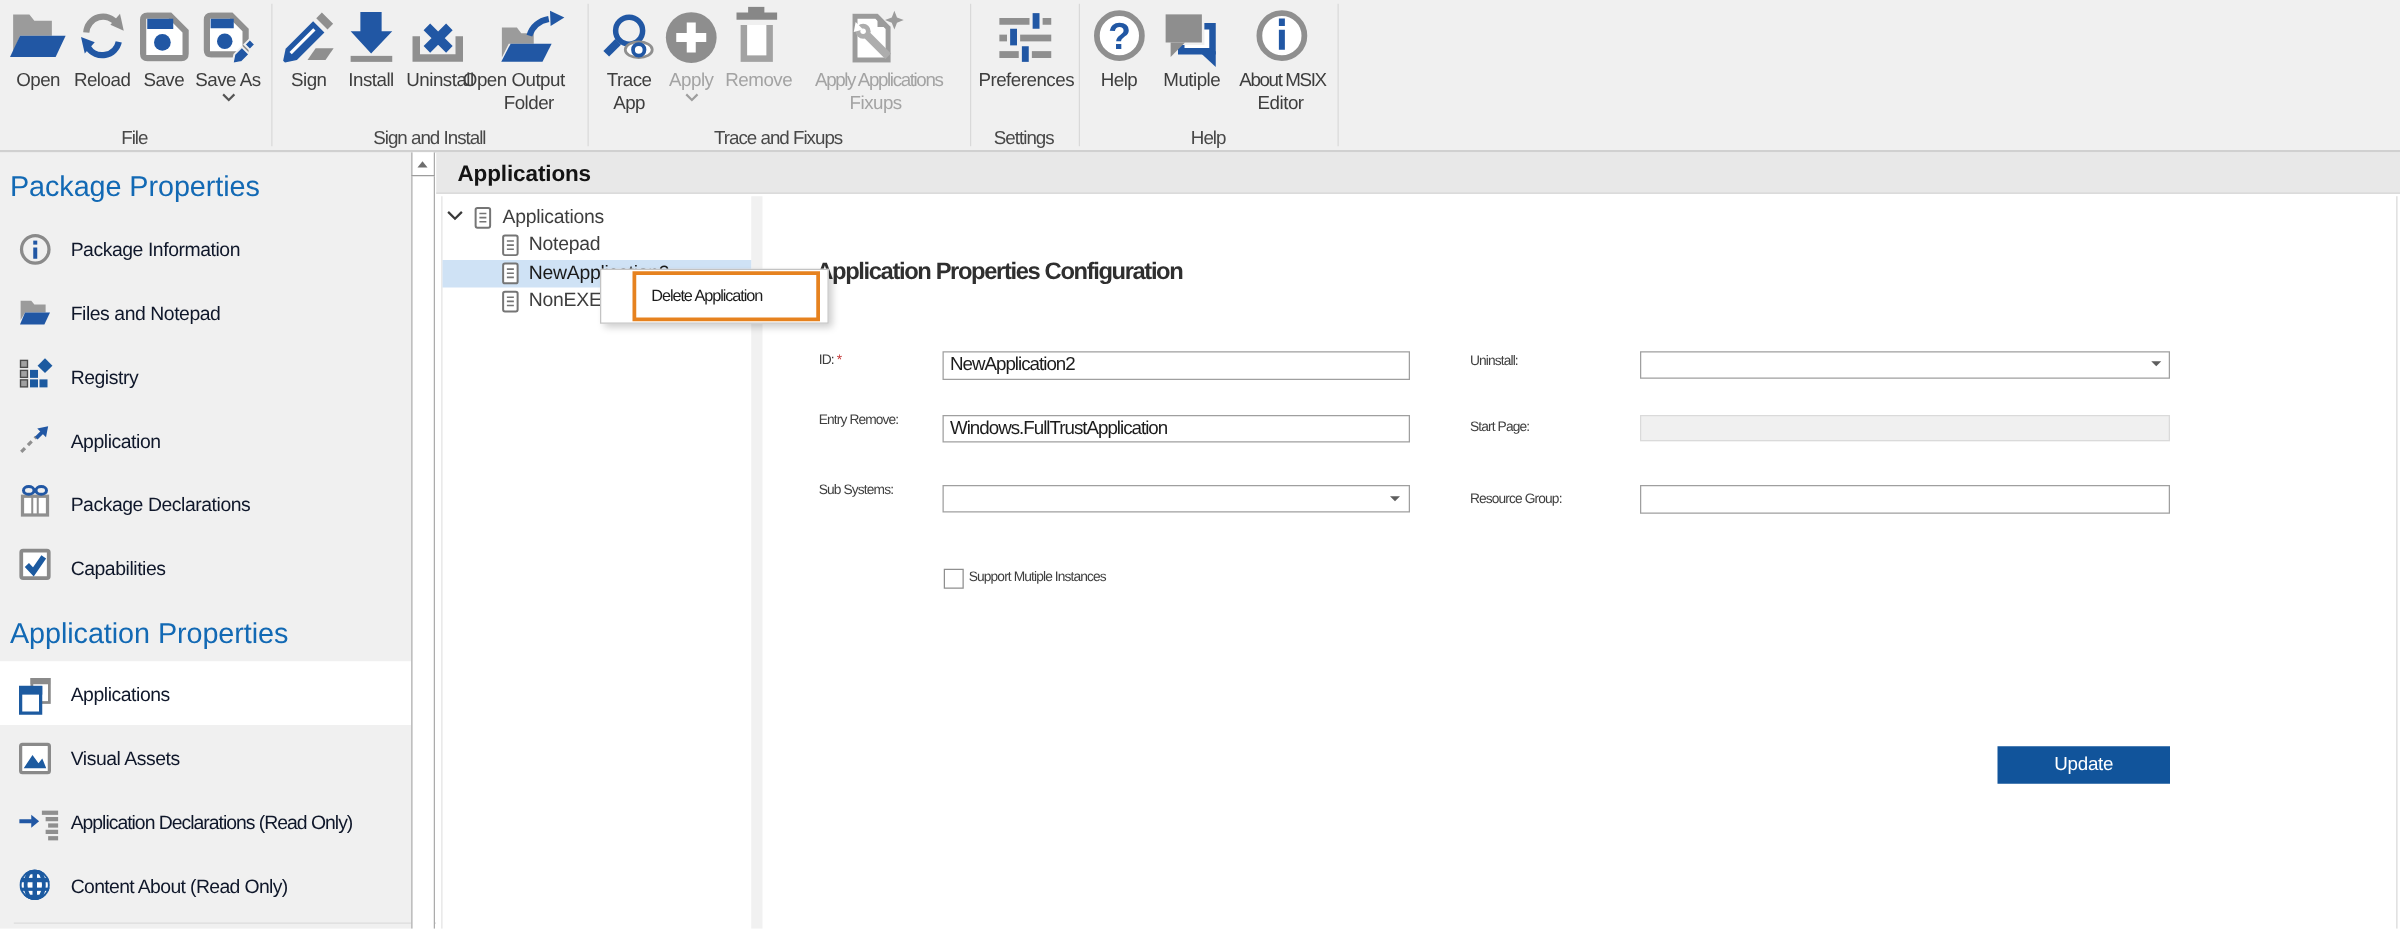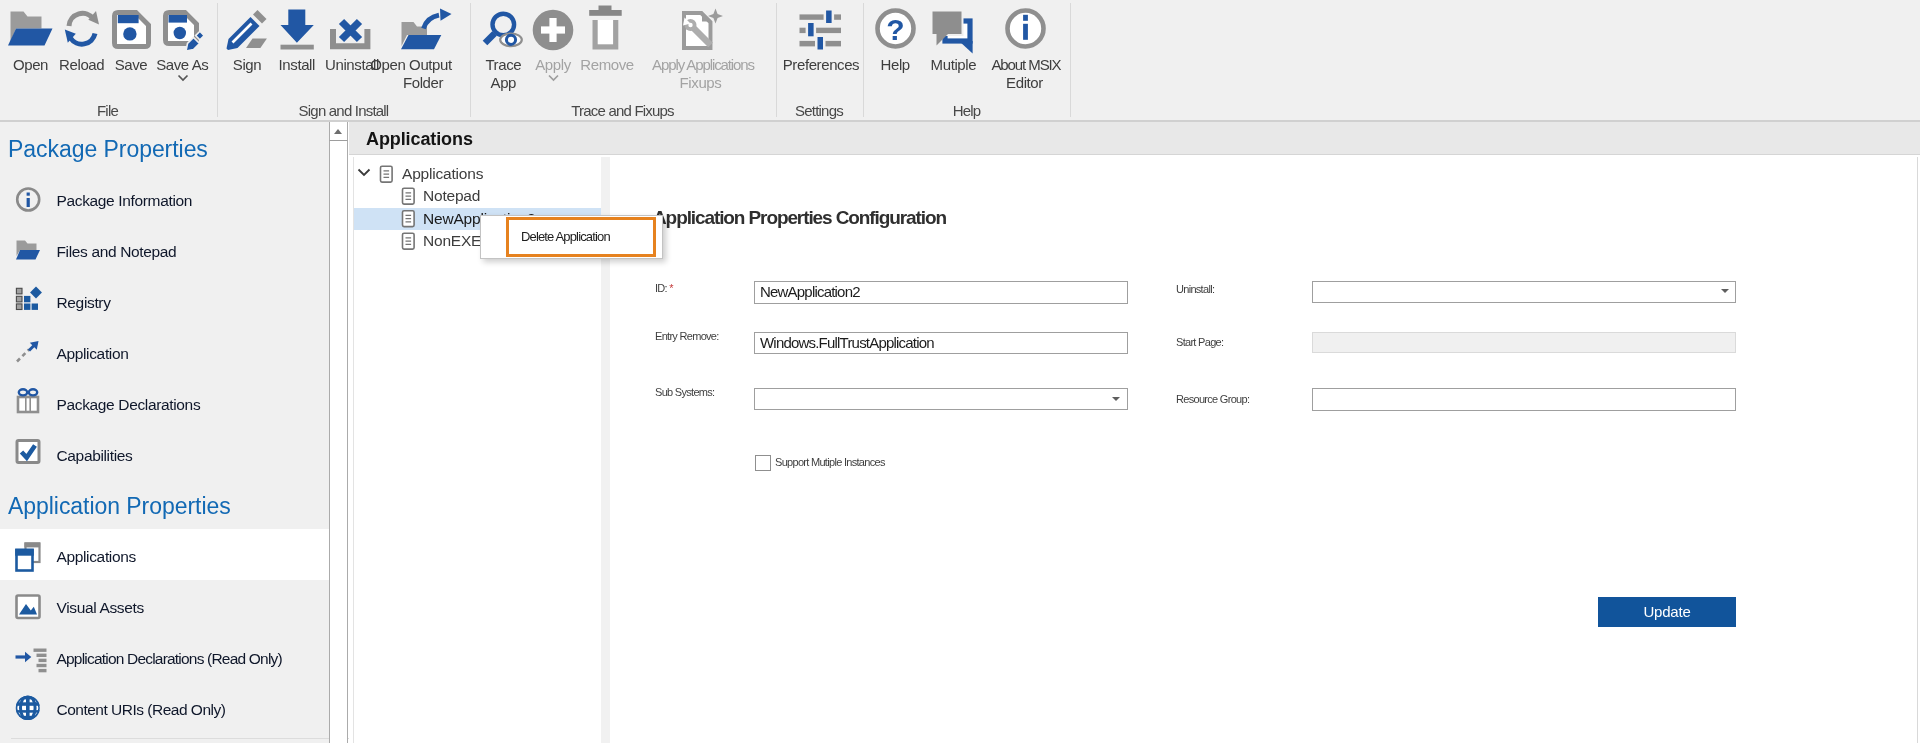--- a/index.html
+++ b/index.html
@@ -181,21 +181,21 @@
 <div class="shead" style="top:492.5px">Application Properties</div>
 <div class="srow" style="top:191.5px">Package Information</div>
 <div class="srow" style="top:242.5px">Files and Notepad</div>
 <div class="srow" style="top:293.5px">Registry</div>
 <div class="srow" style="top:344.5px">Application</div>
 <div class="srow" style="top:395.5px">Package Declarations</div>
 <div class="srow" style="top:446.5px">Capabilities</div>
 <div class="srow" style="top:547.5px">Applications</div>
 <div class="srow" style="top:598.5px">Visual Assets</div>
 <div class="srow" style="top:649.5px;letter-spacing:-0.8px">Application Declarations (Read Only)</div>
-<div class="srow" style="top:700.5px;letter-spacing:-0.5px">Content URIs (Read Only)</div>
+<div class="srow" style="top:700.5px;letter-spacing:-0.5px">Content About (Read Only)</div>
 <svg class="ab" style="left:0;top:121px" width="60" height="622" viewBox="0 0 60 622">
 
   <g>
     <circle cx="28.2" cy="78.5" r="11" fill="none" stroke="#8a8a8a" stroke-width="2.6"></circle>
     <rect x="26.6" y="71.5" width="3.2" height="3.2" fill="#2157a4"></rect>
     <rect x="26.6" y="77" width="3.2" height="9" fill="#2157a4"></rect>
   </g>
 
   <g>
     <path d="M16.5,135 L16.5,119.5 L25,119.5 L27.5,122.5 L36.5,122.5 L36.5,129 L20,129 Z" fill="#9b9b9b"></path>

